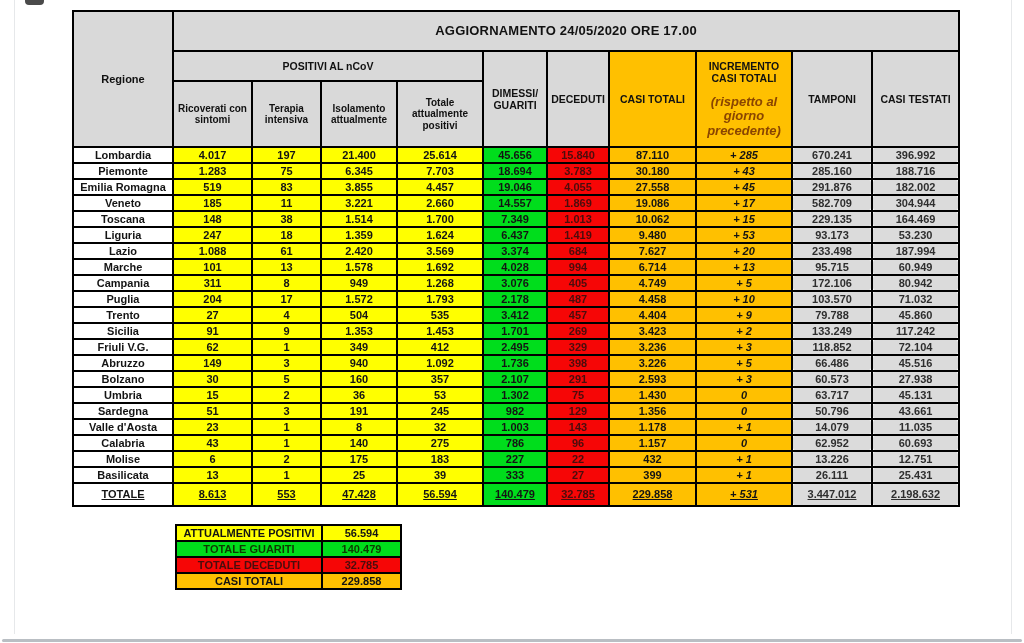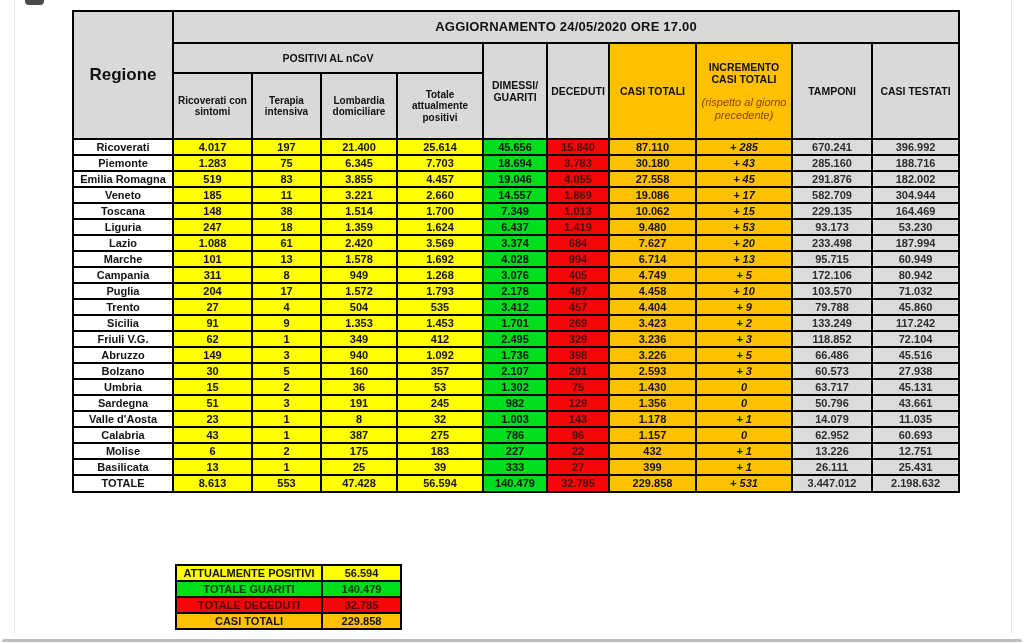--- a/index.html
+++ b/index.html
@@ -40,53 +40,53 @@
     padding: 0 2px;
     overflow: hidden;
   }
   .main-table th {
     background: var(--header-gray);
     font-size: 10.5px;
     font-weight: bold;
     line-height: 1.15;
     color: #111;
   }
-  th.h-title   { height: 32px; font-size: 13px; letter-spacing: .2px; }
-  th.h-regione { font-size: 17px; }
+  th.h-title   { height: 40px; font-size: 13px; letter-spacing: .2px; }
+  th.h-regione { font-size: 11px; }
   th.h-group   { height: 30px; }
   th.h-sub     { height: 66px; font-size: 10px; }
   th.h-orange  { background: var(--orange); }
   th .note {
     display: block;
-    font-size: 11px;
+    font-size: 13px;
     font-style: italic;
-    font-weight: 400;
+    font-weight: 700;
     color: var(--note-brown);
     line-height: 1.1;
     margin-top: 11px;
   }
   .main-table td {
     height: 16px;
     font-size: 11px;
     font-weight: bold;
     line-height: 1;
     color: #141414;
     white-space: nowrap;
   }
   td.col-regione { background: #ffffff; }
   td.col-yellow  { background: var(--yellow); }
   td.col-green   { background: var(--green); }
   td.col-red     { background: var(--red); color: var(--red-text); }
   td.col-orange  { background: var(--orange); }
   td.col-increment { font-style: italic; }
   td.col-gray    { background: var(--cell-gray); color: #2e2e2e; border-radius: 6px; }
-  tr.row-total td { height: 17px; }
+  tr.row-total td { height: 23px; text-decoration: underline; }
 
   .summary-table {
-    position: absolute; left: 175px; top: 564px; width: 225px;
+    position: absolute; left: 175px; top: 524px; width: 225px;
   }
   .summary-table td {
     border: 2px solid var(--border-black);
     height: 16px;
     font-size: 11px;
     font-weight: bold;
     text-align: center;
     vertical-align: middle;
     padding: 0 2px;
     color: #141414;
@@ -128,27 +128,27 @@
       <th rowspan="2" class="h-orange">
         <span>INCREMENTO CASI TOTALI</span>
         <span class="note">(rispetto al giorno precedente)</span>
       </th>
       <th rowspan="2">TAMPONI</th>
       <th rowspan="2">CASI TESTATI</th>
     </tr>
     <tr>
       <th class="h-sub">Ricoverati con sintomi</th>
       <th class="h-sub">Terapia intensiva</th>
-      <th class="h-sub">Lombardia domiciliare</th>
+      <th class="h-sub">Isolamento attualmente</th>
       <th class="h-sub">Totale attualmente positivi</th>
     </tr>
   </thead>
   <tbody>
       <tr>
-        <td class="col-regione">Ricoverati</td>
+        <td class="col-regione">Lombardia</td>
         <td class="col-yellow">4.017</td>
         <td class="col-yellow">197</td>
         <td class="col-yellow">21.400</td>
         <td class="col-yellow">25.614</td>
         <td class="col-green">45.656</td>
         <td class="col-red">15.840</td>
         <td class="col-orange">87.110</td>
         <td class="col-orange col-increment">+ 285</td>
         <td class="col-gray">670.241</td>
         <td class="col-gray">396.992</td>
@@ -371,21 +371,21 @@
         <td class="col-red">143</td>
         <td class="col-orange">1.178</td>
         <td class="col-orange col-increment">+ 1</td>
         <td class="col-gray">14.079</td>
         <td class="col-gray">11.035</td>
       </tr>
       <tr>
         <td class="col-regione">Calabria</td>
         <td class="col-yellow">43</td>
         <td class="col-yellow">1</td>
-        <td class="col-yellow">387</td>
+        <td class="col-yellow">140</td>
         <td class="col-yellow">275</td>
         <td class="col-green">786</td>
         <td class="col-red">96</td>
         <td class="col-orange">1.157</td>
         <td class="col-orange col-increment">0</td>
         <td class="col-gray">62.952</td>
         <td class="col-gray">60.693</td>
       </tr>
       <tr>
         <td class="col-regione">Molise</td>

